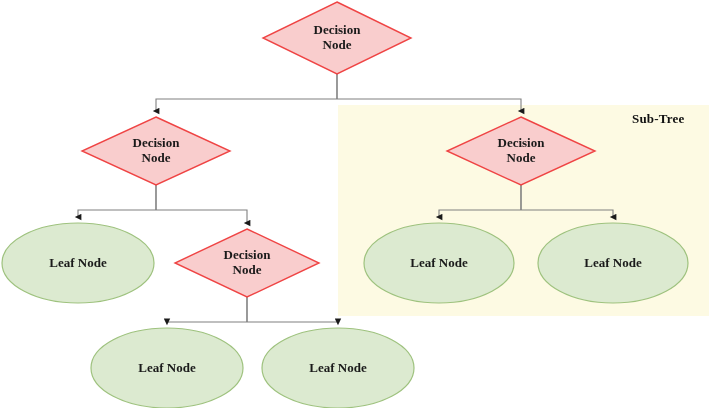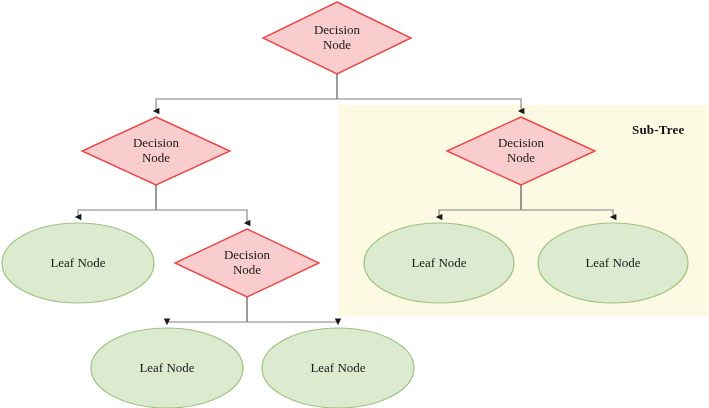--- a/index.html
+++ b/index.html
@@ -24,20 +24,21 @@
   }
   .node-label {
     position: absolute;
     text-align: center;
     color: #1a1a1a;
     font-family: "Liberation Serif", "DejaVu Serif", serif;
     font-size: 13px;
     line-height: 15px;
     pointer-events: none;
     white-space: pre-line;
+    font-weight: bold;
   }
   .subtree-label {
     position: absolute;
     font-family: "Liberation Serif", "DejaVu Serif", serif;
     font-size: 13px;
     font-weight: bold;
     color: #111111;
     letter-spacing: 0.2px;
   }
 </style>
@@ -96,21 +97,21 @@
         <polygon points="521,117 595,151 521,185 447,151" fill="#f9cdcd" stroke="#ef4444" stroke-width="1.4"></polygon>
         <ellipse cx="78" cy="263" rx="76" ry="40" fill="#dcead0" stroke="#9ec27e" stroke-width="1.2"></ellipse>
         <polygon points="247,229 319,263 247,297 175,263" fill="#f9cdcd" stroke="#ef4444" stroke-width="1.4"></polygon>
         <ellipse cx="439" cy="263" rx="75" ry="40" fill="#dcead0" stroke="#9ec27e" stroke-width="1.2"></ellipse>
         <ellipse cx="613" cy="263" rx="75" ry="40" fill="#dcead0" stroke="#9ec27e" stroke-width="1.2"></ellipse>
         <ellipse cx="167" cy="368" rx="76" ry="40" fill="#dcead0" stroke="#9ec27e" stroke-width="1.2"></ellipse>
         <ellipse cx="338" cy="368" rx="76" ry="40" fill="#dcead0" stroke="#9ec27e" stroke-width="1.2"></ellipse>
       </g>
   </svg>
 
-  <div class="subtree-label" style="left:632px; top:122px;">Sub-Tree</div>
+  <div class="subtree-label" style="left:632px; top:111px;">Sub-Tree</div>
 
   <div id="label-layer">
       <div class="node-label" style="left: 263px; top: 22px; width: 148px;">Decision
 Node</div>
       <div class="node-label" style="left: 82px; top: 135px; width: 148px;">Decision
 Node</div>
       <div class="node-label" style="left: 447px; top: 135px; width: 148px;">Decision
 Node</div>
       <div class="node-label" style="left: 2px; top: 254.5px; width: 152px;">Leaf Node</div>
       <div class="node-label" style="left: 175px; top: 247px; width: 144px;">Decision

